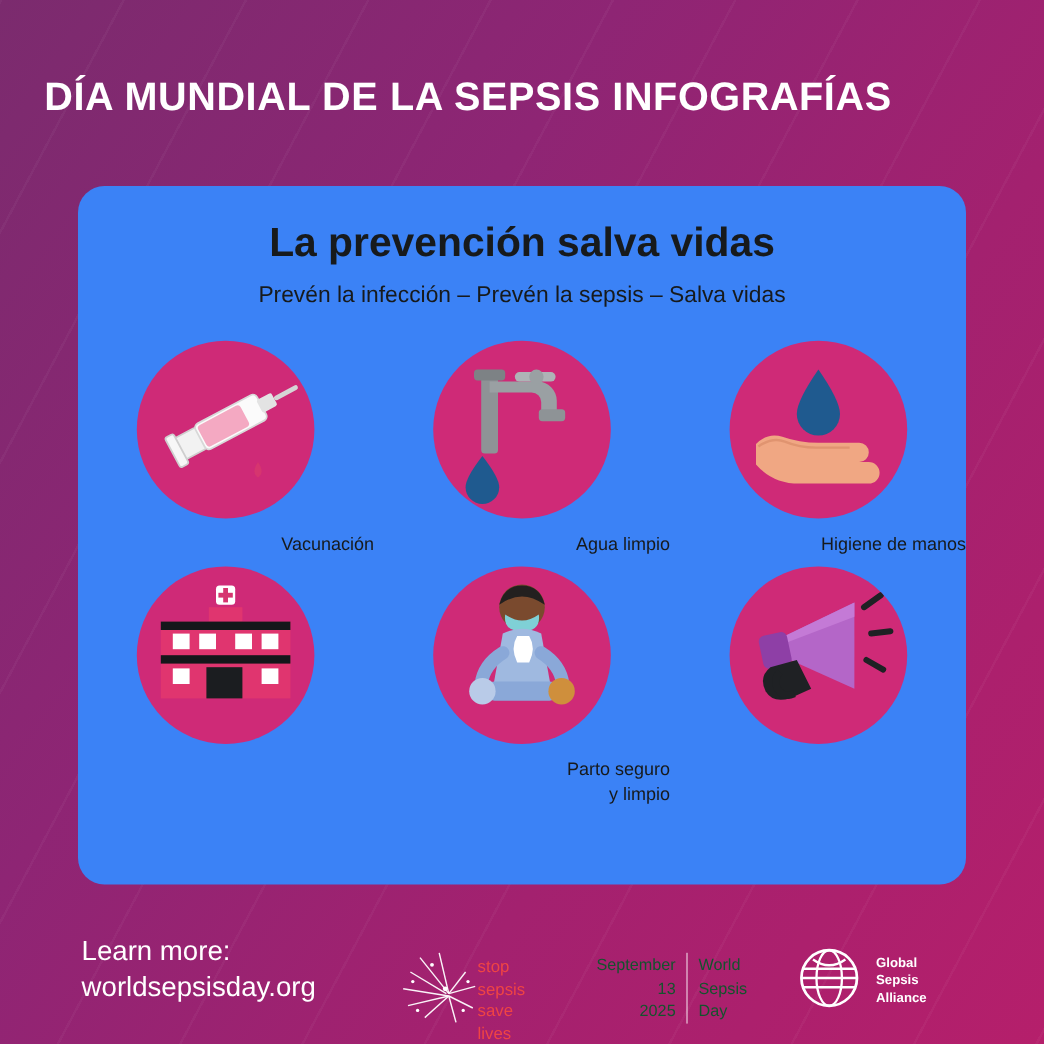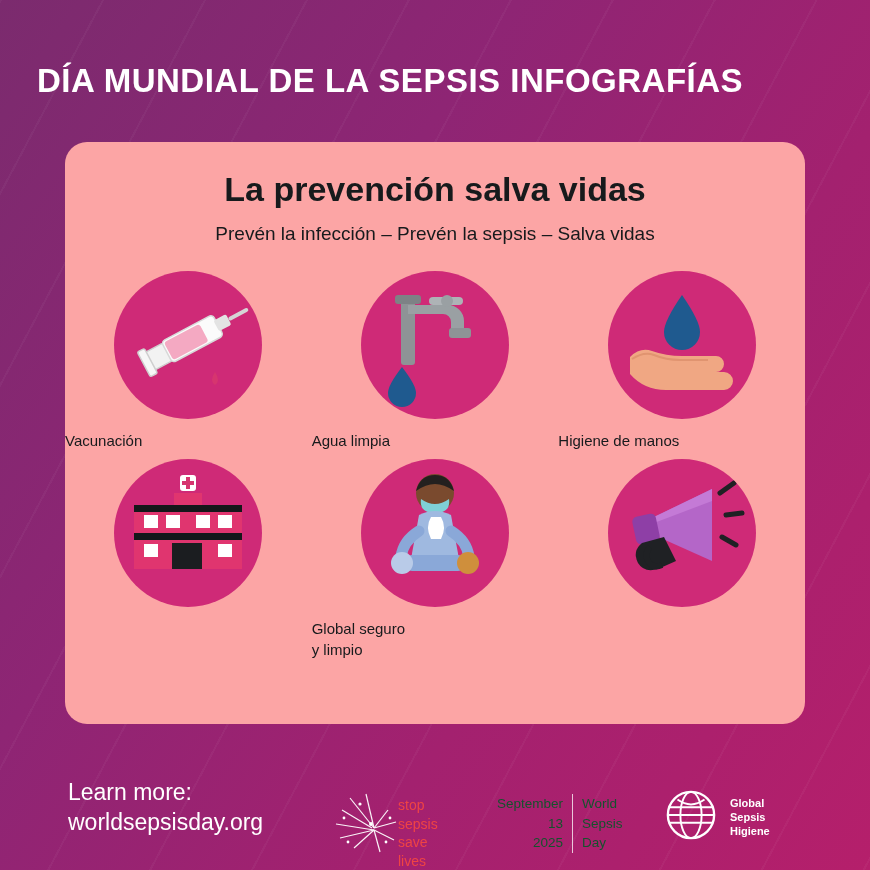--- a/index.html
+++ b/index.html
@@ -28,23 +28,23 @@
     top: 62px; left: 0; width: 780px;
     text-align: center;
     color: #ffffff;
     font-size: 33px;
     font-weight: bold;
     letter-spacing: 0.5px;
     font-family: "Liberation Sans", sans-serif;
   }
   .card {
     position: absolute;
-    left: 65px; top: 142px;
+    left: 65px; top: 155px;
     width: 740px; height: 582px;
-    background: #fca5a5;
+    background: #3b82f6;
     border-radius: 22px;
   }
   .card-title {
     text-align: center;
     color: #171a1c;
     font-size: 34px;
     font-weight: bold;
     margin-top: 28px;
   }
   .card-sub {
@@ -53,21 +53,21 @@
     font-size: 19px;
     margin-top: 14px;
   }
   .grid {
     margin-top: 26px;
     display: grid;
     grid-template-columns: repeat(3, 1fr);
     grid-template-rows: auto auto;
     row-gap: 8px;
   }
-  .cell { text-align: left; }
+  .cell { text-align: right; }
   .circle {
     width: 148px; height: 148px;
     border-radius: 50%;
     background: #cf2a77;
     margin: 0 auto;
     position: relative;
     overflow: hidden;
   }
   .cell-label {
     margin-top: 12px;
@@ -143,21 +143,21 @@
         <svg viewBox="0 0 148 148" width="148" height="148">
           <rect x="40" y="28" width="14" height="66" rx="3" fill="#8e9396"></rect>
           <rect x="34" y="24" width="26" height="9" rx="3" fill="#7d8285"></rect>
           <path d="M47 34 h40 a16 16 0 0 1 16 16 v8 h-13 v-7 a8 8 0 0 0 -8 -8 h-35 z" fill="#9aa0a3"></path>
           <rect x="88" y="57" width="22" height="10" rx="3" fill="#8e9396"></rect>
           <rect x="68" y="26" width="34" height="8" rx="4" fill="#aeb3b6"></rect>
           <circle cx="86" cy="30" r="6" fill="#9aa0a3"></circle>
           <path d="M41 96 q-14 18 -14 26 a14 14 0 0 0 28 0 q0 -8 -14 -26 z" fill="#1f5a8f"></path>
         </svg>
       </div>
-      <div class="cell-label">Agua limpia</div>
+      <div class="cell-label">Agua limpio</div>
     </div>
 
     <div class="cell">
       <div class="circle">
         <svg viewBox="0 0 148 148" width="148" height="148">
           <path d="M74 24 q-18 26 -18 37 a18 18 0 0 0 36 0 q0 -11 -18 -37 z" fill="#1f5a8f"></path>
           <path d="M22 86 q10 -10 22 -6 q14 5 30 5 h34 a8 8 0 0 1 0 16 h-22 q22 0 30 0 a9 9 0 0 1 0 18 h-58 q-22 0 -36 -16 z" fill="#f0a783"></path>
           <path d="M24 88 q12 -8 22 -4 q12 5 26 5 h28" fill="none" stroke="#e09470" stroke-width="2"></path>
         </svg>
       </div>
@@ -195,21 +195,21 @@
           <path d="M60 40 q14 10 28 0 q2 14 -14 14 q-16 0 -14 -14 z" fill="#7fd0d6"></path>
           <path d="M58 56 q16 -8 32 0 l8 44 h-48 z" fill="#9fb9e0"></path>
           <path d="M70 58 h10 q6 10 0 22 h-10 q-6 -12 0 -22z" fill="#ffffff"></path>
           <rect x="44" y="96" width="60" height="16" rx="7" fill="#8aa8d8"></rect>
           <path d="M58 72 q-16 10 -18 26" stroke="#8aa8d8" stroke-width="11" fill="none" stroke-linecap="round"></path>
           <path d="M90 72 q16 10 18 26" stroke="#8aa8d8" stroke-width="11" fill="none" stroke-linecap="round"></path>
           <circle cx="41" cy="104" r="11" fill="#b9cbe8"></circle>
           <circle cx="107" cy="104" r="11" fill="#cf8f3c"></circle>
         </svg>
       </div>
-      <div class="cell-label" style="white-space:pre-line">Global seguro
+      <div class="cell-label" style="white-space:pre-line">Parto seguro
 y limpio</div>
     </div>
 
     <div class="cell">
       <div class="circle">
         <svg viewBox="0 0 148 148" width="148" height="148">
           <path d="M46 58 l58 -28 v72 l-58 -26 z" fill="#b466c8"></path>
           <path d="M46 58 l58 -28 v12 l-58 22 z" fill="#c47ad6"></path>
           <rect x="26" y="56" width="24" height="28" rx="5" fill="#8e3fa6" transform="rotate(-12 38 70)"></rect>
           <path d="M34 84 q-10 8 -4 20 q6 10 20 6 l18 -8 l-12 -24 z" fill="#1f2124"></path>
@@ -282,16 +282,16 @@
       <svg viewBox="0 0 56 56" width="54" height="54">
         <circle cx="28" cy="28" r="24" fill="none" stroke="#ffffff" stroke-width="2.4"></circle>
         <ellipse cx="28" cy="28" rx="11" ry="24" fill="none" stroke="#ffffff" stroke-width="2"></ellipse>
         <path d="M5 20 h46 M5 36 h46 M4 28 h48" stroke="#ffffff" stroke-width="2" fill="none"></path>
         <path d="M14 12 q14 10 28 0" stroke="#ffffff" stroke-width="2" fill="none"></path>
       </svg>
     </span>
     <span class="gsa-text">
       <div>Global</div>
       <div>Sepsis</div>
-      <div>Higiene</div>
+      <div>Alliance</div>
     </span>
   </div>
 </div>
 
 </body></html>

